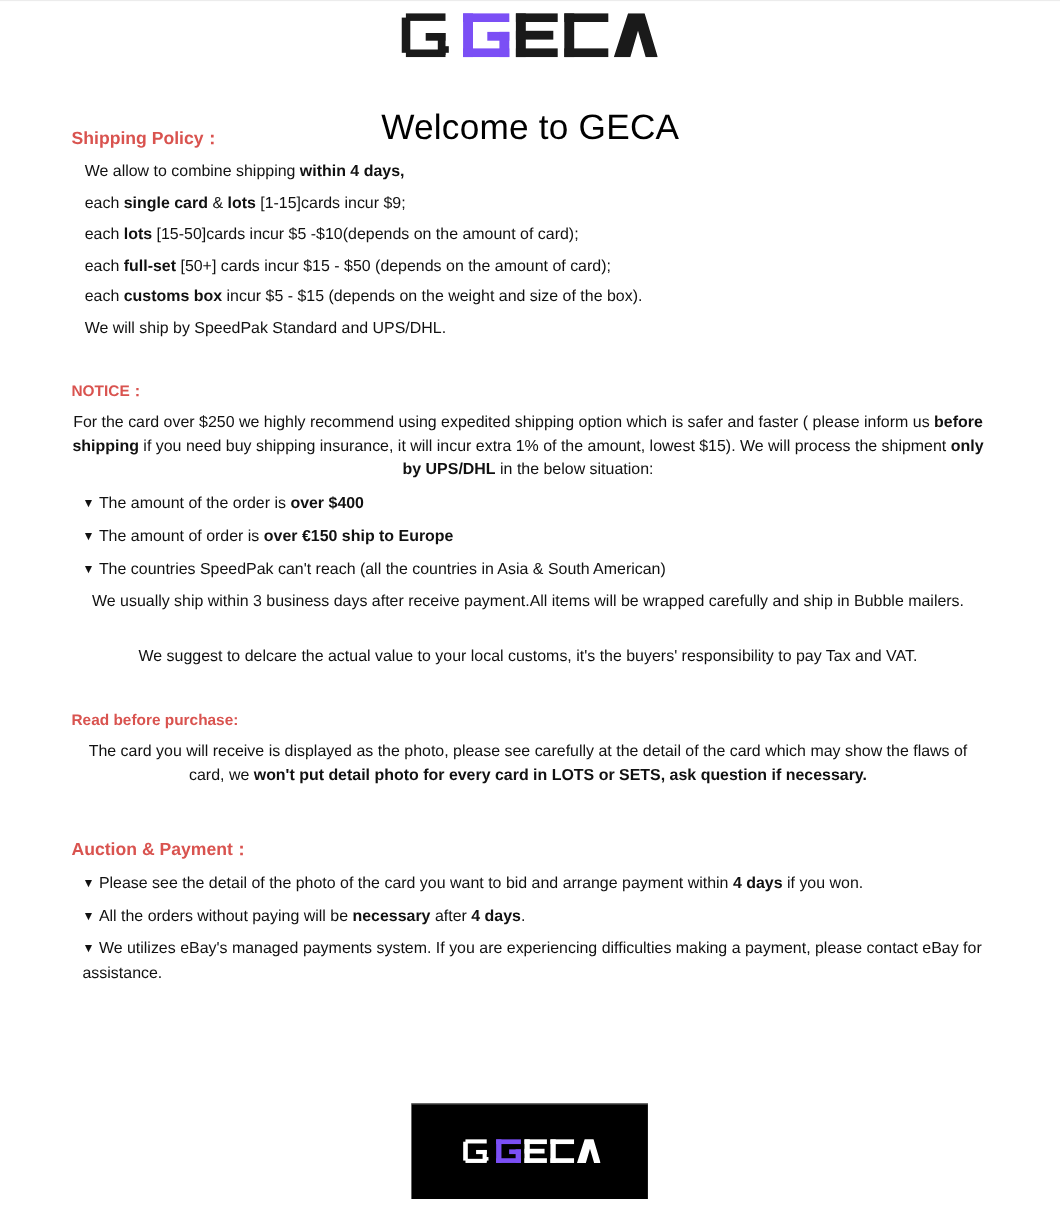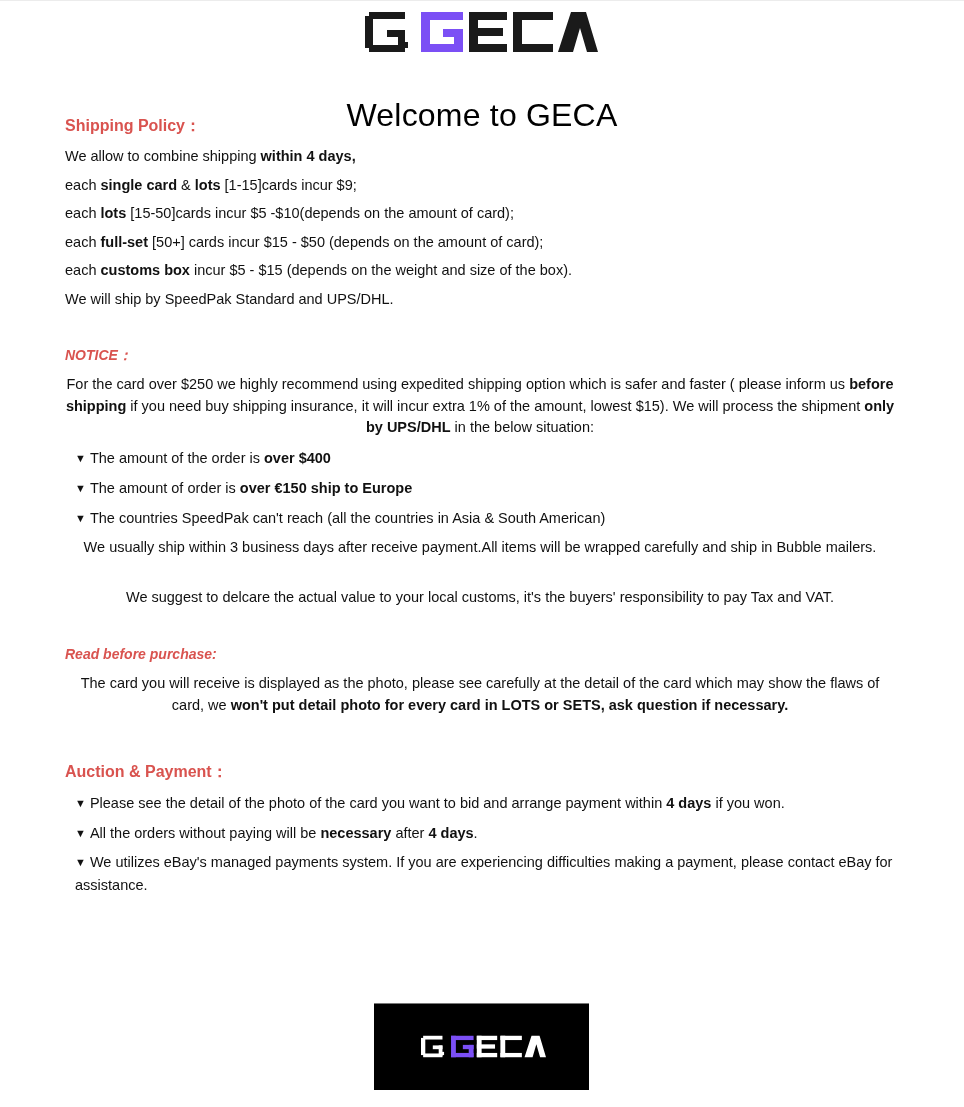--- a/index.html
+++ b/index.html
@@ -11,22 +11,22 @@
       box-sizing: border-box;
     }
     .logo-top { position: absolute; left: 365px; top: 11px; width: 233px; height: 40px; }
     .welcome {
       position: absolute; left: 0; right: 0; top: 60px; text-align: center;
       font-size: 32px; font-weight: 400; color: #000; letter-spacing: 0.2px; margin-top: 36px;
     }
     .content { position: absolute; left: 65px; top: 0; width: 840px; font-size: 14.5px; }
     .h-red { color: #d9534f; font-weight: 700; position: absolute; left: 0; white-space: nowrap; }
     .h-lg { font-size: 16px; }
-    .h-sm { font-size: 14px; font-style: italic; }
-    .line { position: absolute; left: 0; white-space: nowrap; line-height: 18px; }
+    .h-sm { font-size: 14px; }
+    .line { position: absolute; left: 12px; white-space: nowrap; line-height: 18px; }
     .para { position: absolute; left: 0; width: 830px; line-height: 21.5px; text-align: center; }
     .bullet { position: absolute; left: 10px; white-space: nowrap; line-height: 18px; }
     .bullet-wrap { position: absolute; left: 10px; width: 820px; line-height: 21.5px; }
     .tri { font-size: 11px; margin-right: 4px; display: inline-block; transform: translateY(-1px); }
     b { font-weight: 700; }
     .logo-bottom {
       position: absolute; left: 374px; top: 1002px; width: 215px; height: 87px;
       background: #000; border-top: 1px solid #777;
       box-sizing: border-box;
     }

